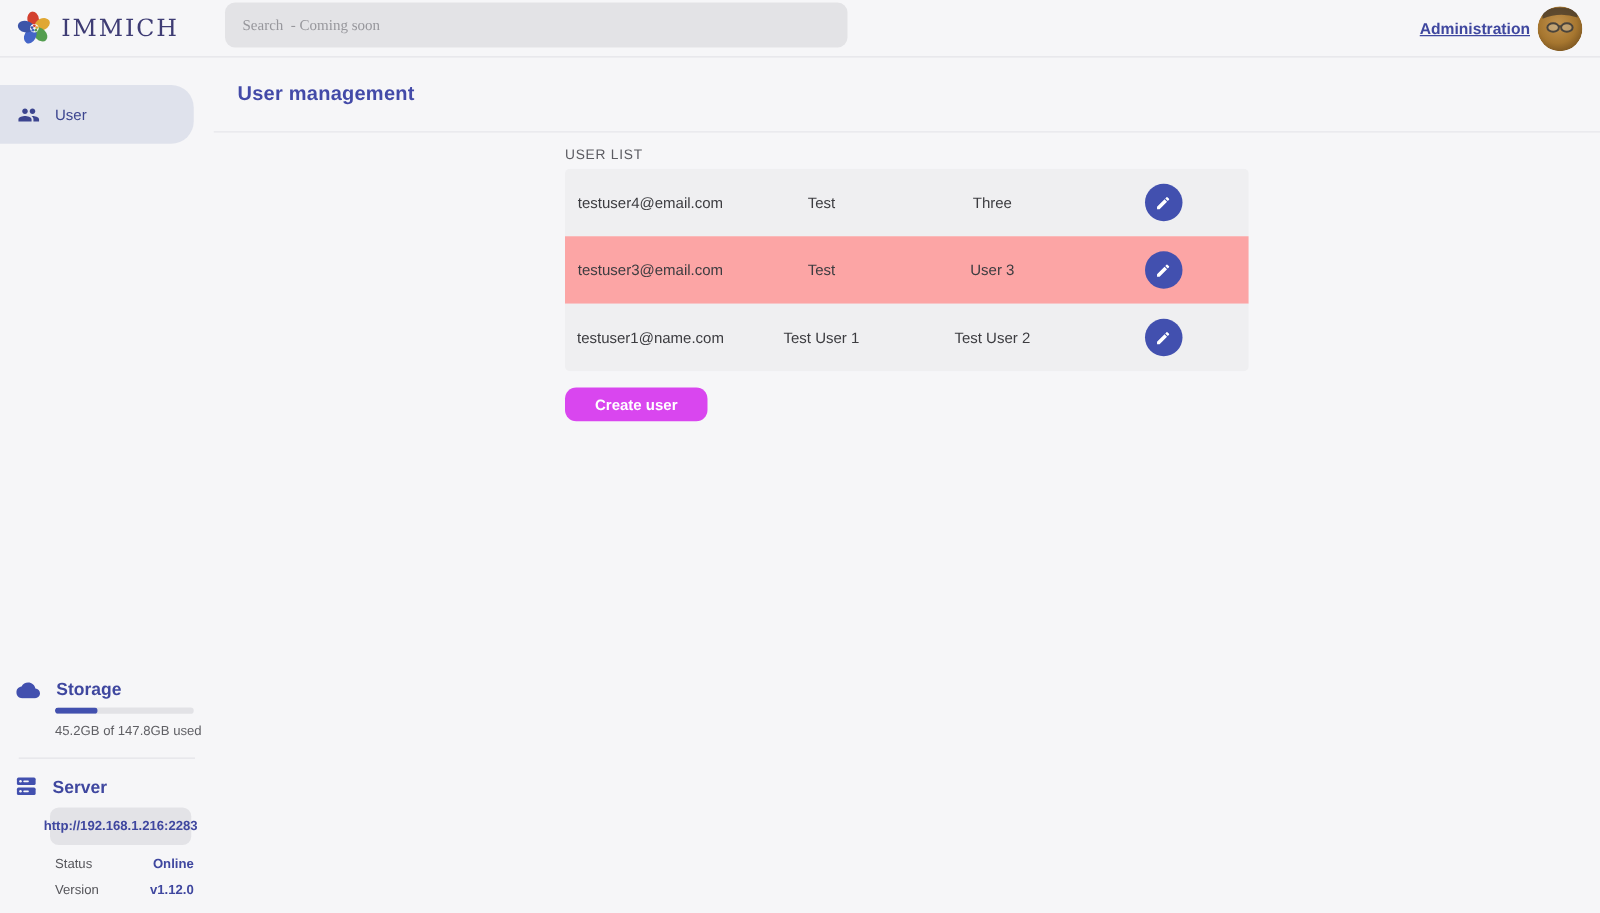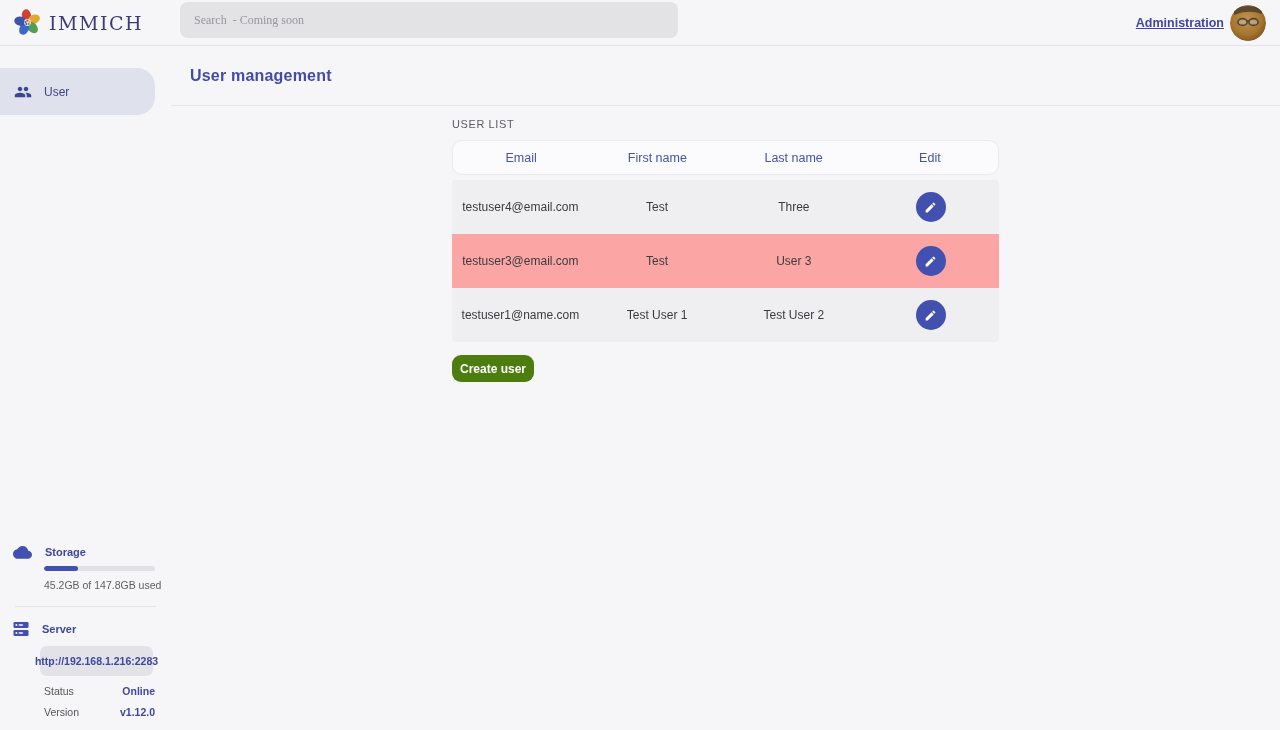--- a/index.html
+++ b/index.html
@@ -52,21 +52,21 @@
     margin-top: 21px; height: 47px; width: 155px;
     background: #dfe2ec;
     border-radius: 0 18px 18px 0;
     display: flex; align-items: center; gap: 12px;
     padding-left: 14px; cursor: pointer;
   }
   .side-item-label { font-size: 12px; font-weight: 500; color: #3c458f; }
 
   .sidebar-bottom { position: absolute; left: 0; right: 0; bottom: 12px; }
   .panel-head { display: flex; align-items: center; gap: 13px; padding-left: 13px; }
-  .panel-title { font-size: 11px; font-weight: 700; color: #3f479f; }
+  .panel-title { font-size: 14px; font-weight: 700; color: #3f479f; }
   .progress-track {
     margin: 7px 16px 0 44px; height: 5px; border-radius: 3px;
     background: #e2e2e6; overflow: hidden;
   }
   .progress-fill { height: 100%; background: #4250af; border-radius: 3px; }
   .usage-text { margin: 8px 0 0 44px; font-size: 10.5px; color: #5f5f64; }
   .side-divider { border: none; border-top: 1px solid #e4e4e8; margin: 15px 15px 14px 15px; }
   .url-chip {
     margin: 9px 0 0 40px; width: 113px; height: 30px;
     background: #e3e3e7; border-radius: 7px;
@@ -108,22 +108,22 @@
   }
   .trow.odd  { background: #efeff1; }
   .trow.even { background: #fca5a5; }
   .td { text-align: center; font-size: 12px; color: #3c3c40; }
   .edit-btn {
     width: 30px; height: 30px; border-radius: 50%; border: none;
     background: #4250af; margin: 0 auto; display: flex;
     align-items: center; justify-content: center; cursor: pointer;
   }
   .create-btn {
-    margin-top: 13px; height: 27px; padding: 0 8px;
-    background: #4d7c0f; color: #fff; border: none; border-radius: 9px;
+    margin-top: 13px; height: 27px; padding: 0 24px;
+    background: #d946ef; color: #fff; border: none; border-radius: 9px;
     font-size: 12px; font-weight: 700; cursor: pointer;
     font-family: "Liberation Sans", sans-serif;
     display: inline-flex; align-items: center;
   }
   .icon { display: inline-flex; align-items: center; justify-content: center; }
 </style>
 </head>
 <body>
 
 <div class="header">
@@ -224,26 +224,20 @@
 </div>
 
 <div class="titlebar">
   <span class="page-title">User management</span>
 </div>
 
 <div class="main">
   <div class="table-wrap">
     <div class="section-label">USER LIST</div>
 
-    <div class="thead">
-      <div class="th">Email</div>
-      <div class="th">First name</div>
-      <div class="th">Last name</div>
-      <div class="th">Edit</div>
-    </div>
 
     <div class="tbody">
       <div class="trow odd">
         <div class="td">testuser4@email.com</div>
         <div class="td">Test</div>
         <div class="td">Three</div>
         <div class="td">
           <button class="edit-btn">
             <span class="icon">
               <svg width="13" height="13" viewBox="0 0 24 24" fill="#ffffff">

